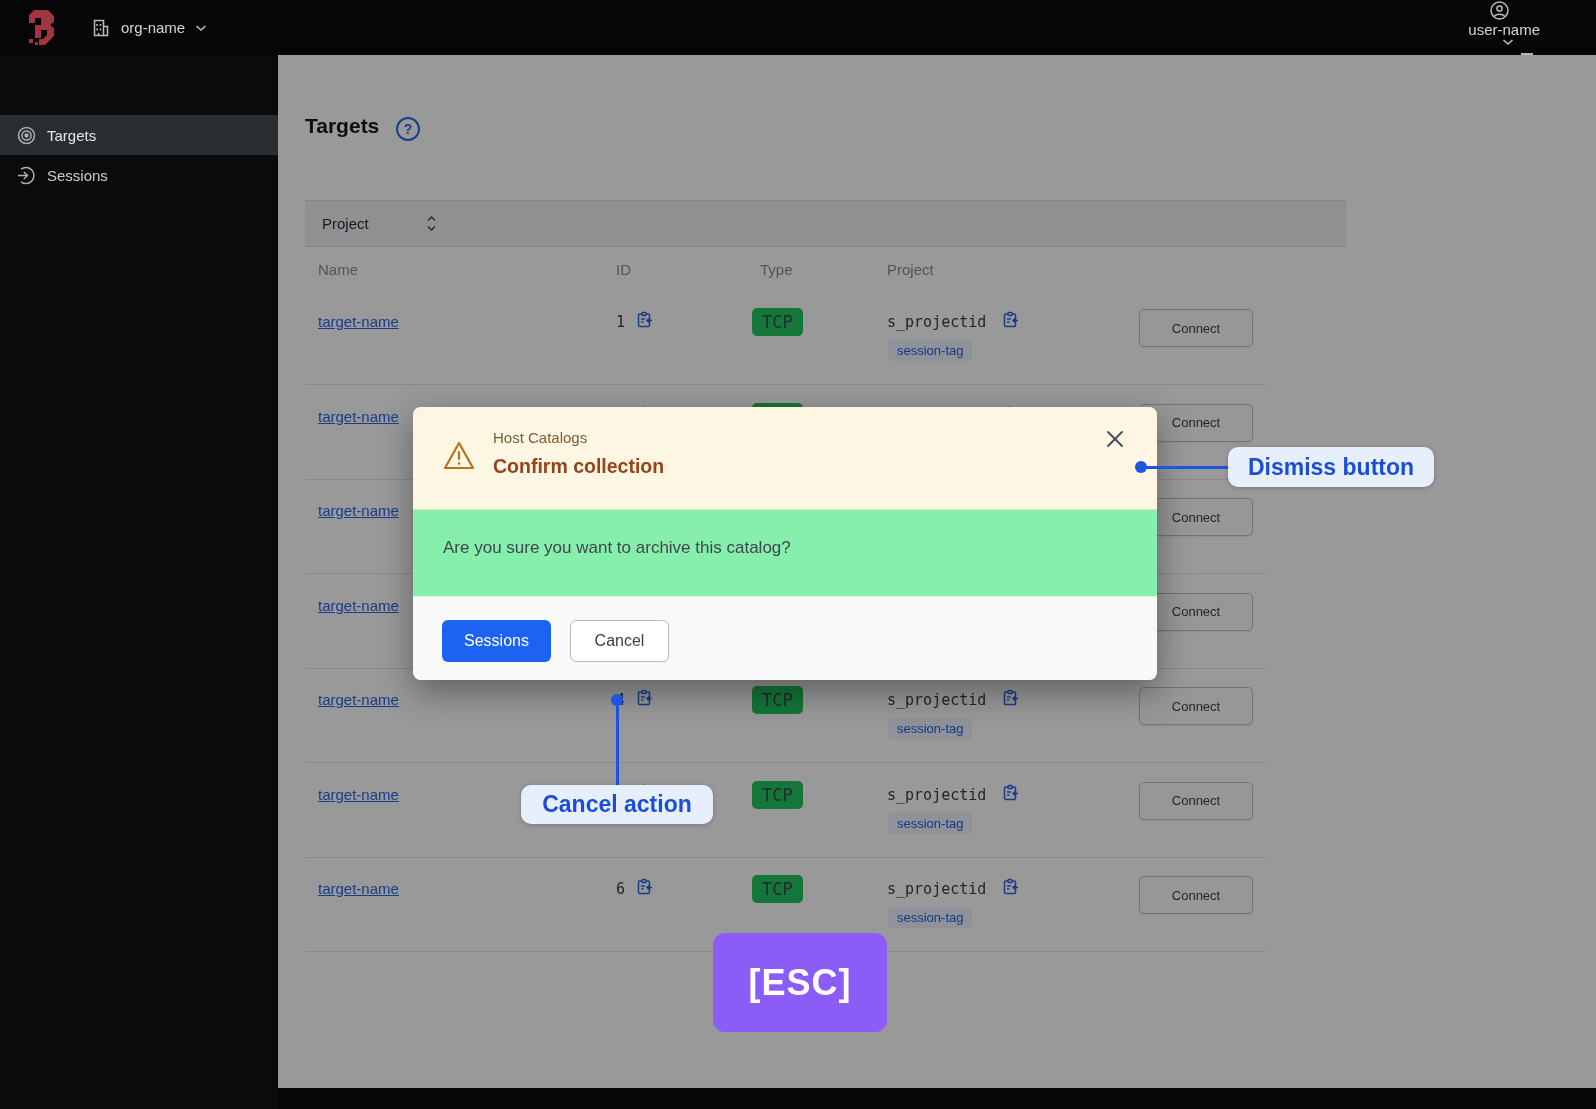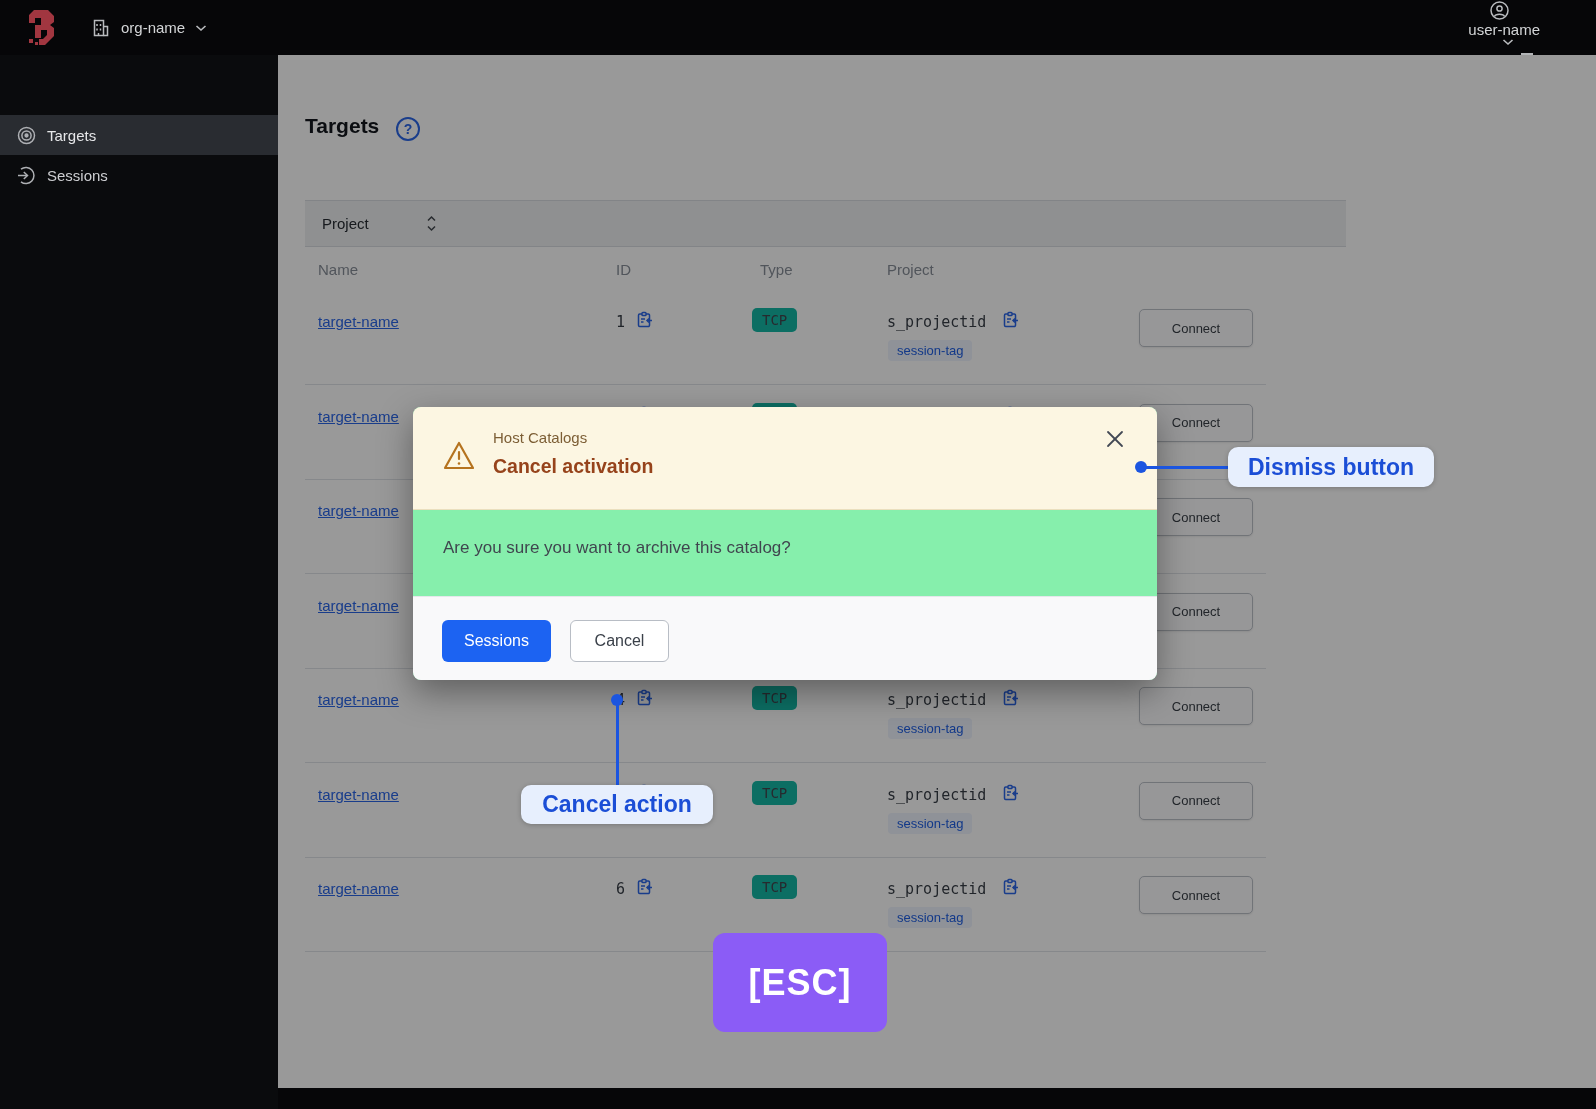--- a/index.html
+++ b/index.html
@@ -37,22 +37,22 @@
   .th { position:absolute; top:0; line-height:45px; }
   .rows { position:absolute; left:27px; top:235px; width:961px; }
   .row { position:absolute; left:0; width:961px; height:95px; border-bottom:1px solid #dfe3e8; }
   .mono { font-family:"DejaVu Sans Mono", monospace; }
   .cell-name { position:absolute; left:13px; top:23px; font-size:15px; color:#2b66e8;
                text-decoration:underline; cursor:pointer; }
   .cell-id { position:absolute; left:311px; top:23px; font-size:15px; color:#383e47; }
   .copy-icon { position:absolute; cursor:pointer; }
   .id-copy { left:331px; top:21px; }
   .proj-copy { left:697px; top:21px; }
-  .type-badge { position:absolute; left:447px; top:18px; background:#14b8a6; border-radius:5px;
-                padding:4px 10px; font-size:14px; color:#41464e; }
+  .type-badge { position:absolute; left:447px; top:18px; background:#22c55e; border-radius:5px;
+                padding:4px 10px; font-size:17px; color:#41464e; }
   .cell-project { position:absolute; left:582px; top:23px; font-size:15px; color:#383e47; }
   .tag-badge { position:absolute; left:583px; top:50px; background:#eef3fd; border-radius:4px;
                padding:3px 9px; font-size:13px; color:#2160e4; cursor:pointer; }
   .connect-btn { position:absolute; left:834px; top:19px; width:114px; height:38px; background:#fcfcfd;
                  border:1px solid #bcc1c9; border-radius:5px; font-size:13px; color:#383e46;
                  font-family:Liberation Sans, sans-serif; cursor:pointer;
                  box-shadow:0 1px 2px rgba(0,0,0,.08); }
 
   .dim { position:absolute; left:0; top:0; width:100%; height:100%; background:rgba(0,0,0,.40); z-index:5; }
 
@@ -399,21 +399,21 @@
 <div class="modal">
   <div class="modal-head">
     <span class="warn-icon">
       <svg width="34" height="32" viewBox="0 0 34 32" fill="none" stroke="#b5731f" stroke-width="2.2" stroke-linejoin="round">
         <path d="M17 3 L31 28 L3 28 Z"></path>
         <line x1="17" y1="12" x2="17" y2="19" stroke-linecap="round"></line>
         <circle cx="17" cy="23.5" r="1.3" fill="#b5731f" stroke="none"></circle>
       </svg>
     </span>
     <div class="modal-eyebrow">Host Catalogs</div>
-    <div class="modal-title">Cancel activation</div>
+    <div class="modal-title">Confirm collection</div>
     <span class="modal-close">
       <svg width="20" height="20" viewBox="0 0 20 20" stroke="#424854" stroke-width="1.8" stroke-linecap="round">
         <line x1="3" y1="3" x2="17" y2="17"></line>
           <line x1="17" y1="3" x2="3" y2="17"></line>
       </svg>
     </span>
   </div>
   <div class="modal-body-text">Are you sure you want to archive this catalog?</div>
   <div class="modal-foot">
     <button class="btn-confirm">Sessions</button>

